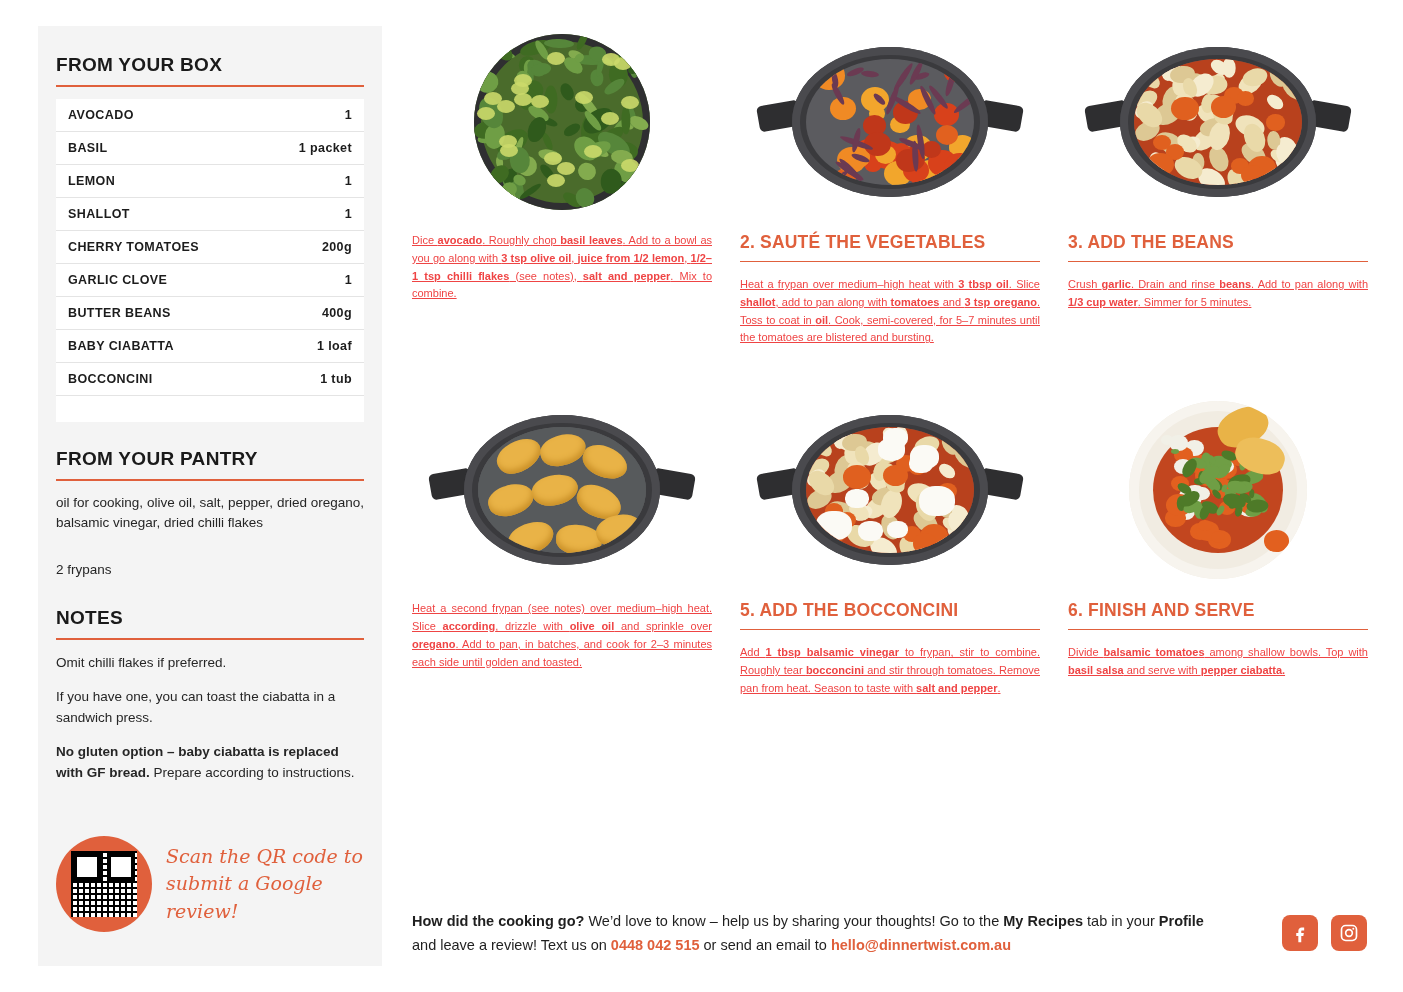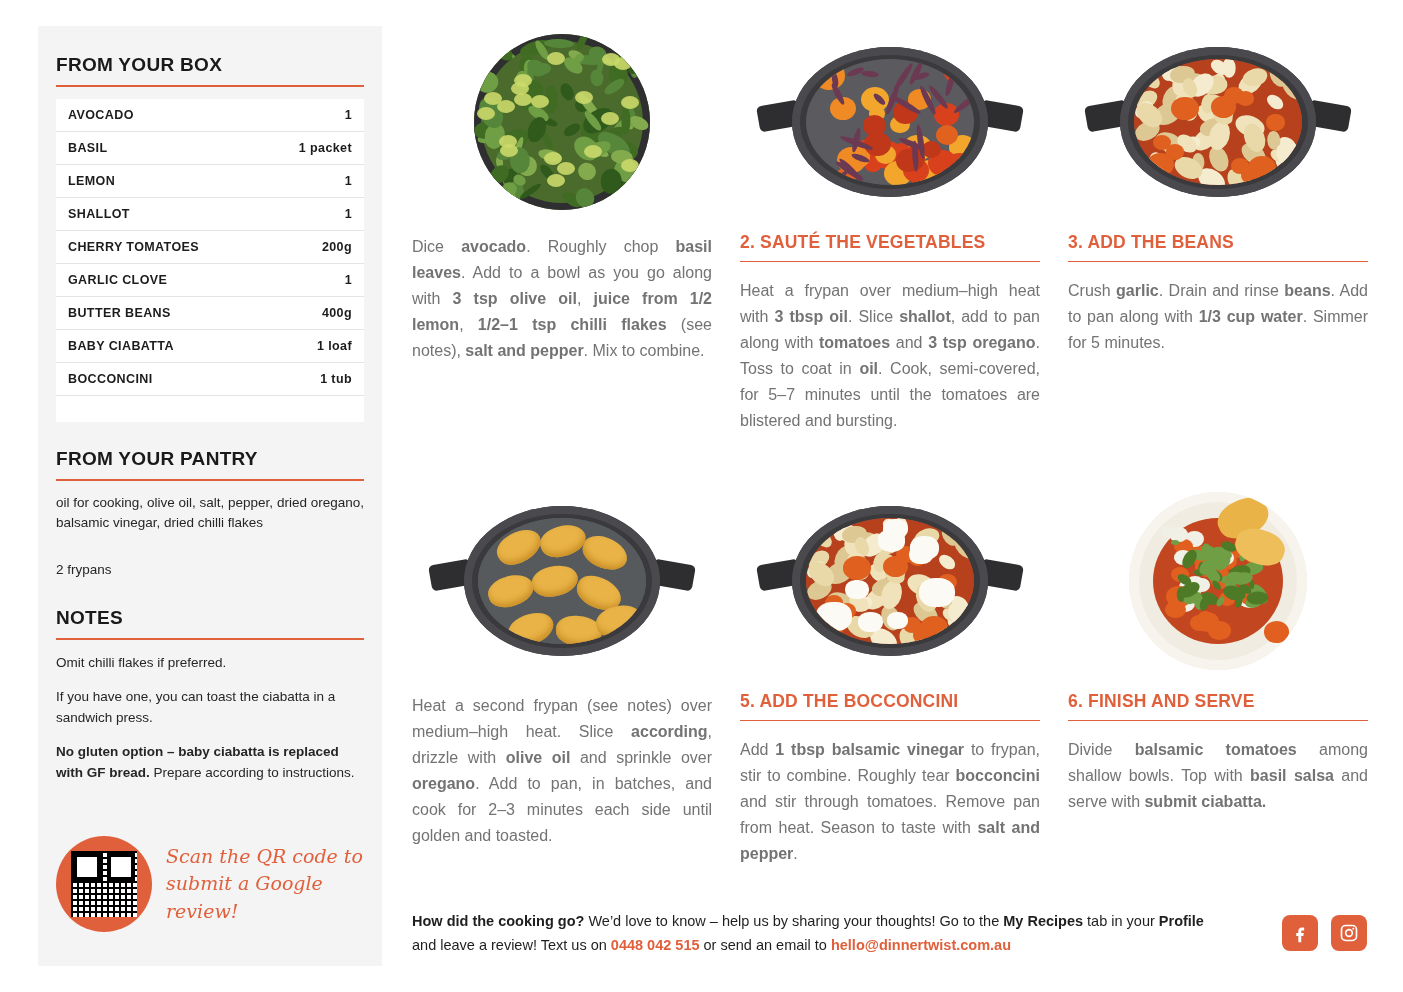--- a/index.html
+++ b/index.html
@@ -132,24 +132,25 @@
   .step-title {
     font-size: 17.5px;
     font-weight: bold;
     color: #e0603c;
     letter-spacing: .2px;
     padding-bottom: 8px;
     border-bottom: 1.5px solid #e0603c;
     margin: 0 0 14px 0;
   }
   .step-body {
-    font-size: 16px;
+    font-size: 11px;
     line-height: 1.62;
-    color: #737373;
+    color: #ef4444;
     text-align: justify;
+    text-decoration: underline;
   }
   .step-body b { font-weight: bold; }
   .row2 { margin-top: 36px; }
 
   
   .footer {
     position: absolute;
     left: 412px; bottom: 34px;
     width: 955px;
     display: flex;
@@ -770,21 +771,21 @@
               <span class="blob" style="left:99.46053439809839px;top:74.0181540249323px;width:22.909431468928233px;height:13.74565888135694px;background:#4e7a28;transform:rotate(163.04250738694464deg)"></span>
               <span class="blob" style="left:102.90108681070706px;top:80.04356746727171px;width:20.77141198233585px;height:12.46284718940151px;background:#6f9e45;transform:rotate(172.13264852252905deg)"></span>
               <span class="blob" style="left:67.55304880377662px;top:106.47178655607422px;width:15.167244167620083px;height:9.10034650057205px;background:#4e7a28;transform:rotate(110.25101619283305deg)"></span>
               <span class="blob" style="left:97.81938125107808px;top:79.99248530203477px;width:20.309371662093326px;height:12.185622997255996px;background:#6f9e45;transform:rotate(12.246804910992068deg)"></span>
               <span class="blob" style="left:93.83531568787294px;top:93.12811069678719px;width:22.58495956931438px;height:13.550975741588626px;background:#4e7a28;transform:rotate(15.343592031822482deg)"></span>
               <span class="blob" style="left:88px;top:8px;width:52px;height:36px;border-radius:45%;background:#e9b347;transform:rotate(-25deg)"></span>
               <span class="blob" style="left:106px;top:38px;width:50px;height:34px;border-radius:45%;background:#edbe5a;transform:rotate(18deg)"></span>
             </div>
           </div>
           <h3 class="step-title">6. FINISH AND SERVE</h3>
-          <p class="step-body">Divide <b>balsamic tomatoes</b> among shallow bowls. Top with <b>basil salsa</b> and serve with <b>submit ciabatta.</b></p>
+          <p class="step-body">Divide <b>balsamic tomatoes</b> among shallow bowls. Top with <b>basil salsa</b> and serve with <b>pepper ciabatta.</b></p>
         </div>
       </div>
   </section>
 
   <footer class="footer">
     <div class="footer-text" id="footer-text"><b>How did the cooking go?</b> We’d love to know – help us by sharing your thoughts! Go to the <b>My Recipes</b> tab in your <b>Profile</b> and leave a review! Text us on <span class="accent">0448 042 515</span> or send an email to <span class="accent">hello@dinnertwist.com.au</span></div>
     <div class="socials">
       <a class="sq">
         <svg width="20" height="20" viewBox="0 0 24 24" fill="#fff">
             <path d="M14 9h3V5.5h-3c-2.2 0-4 1.8-4 4V12H7.5v3.5H10V23h3.5v-7.5H16l.6-3.5H13.5V9.8c0-.5.3-.8.5-.8z"></path>

